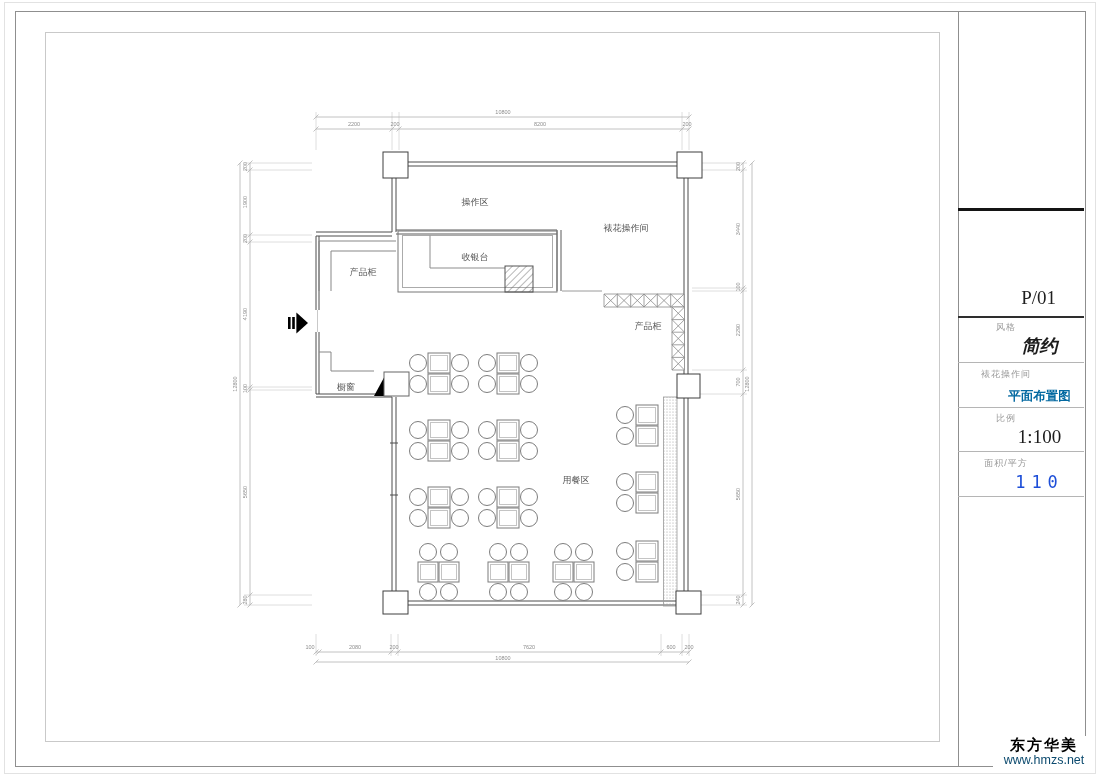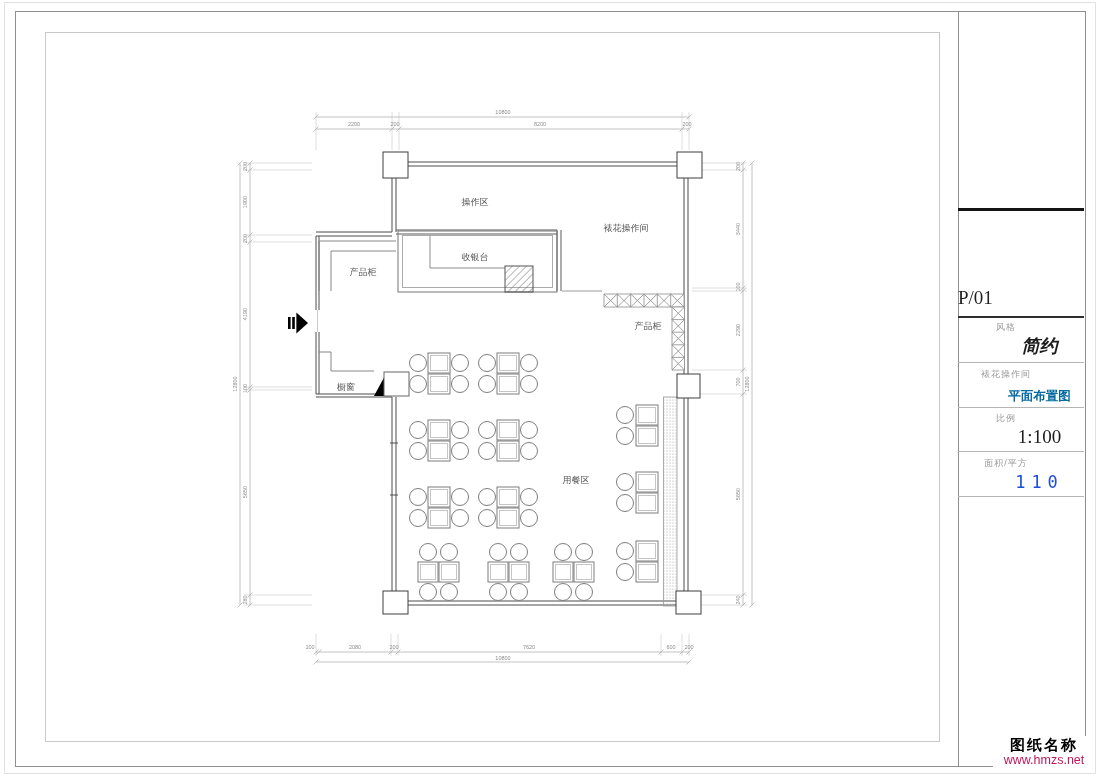--- a/index.html
+++ b/index.html
@@ -8,34 +8,34 @@
   .abs{position:absolute;}
   
   .border-outer{left:4px;top:2px;right:4px;bottom:4px;border:1px solid #e2e2e2;}
   .border-mid{left:15px;top:11px;right:14px;bottom:11px;border:1px solid #8f8f8f;}
   .drawing-frame{left:45px;top:32px;width:893px;height:708px;border:1px solid #c9c9c9;}
   .tb-strip-line{left:958px;top:11px;width:0;height:756px;border-left:1px solid #8f8f8f;}
   .tb-line{left:958px;width:126px;}
   .tb-thick{height:3px;background:#141414;}
   .tb-med{height:2px;background:#2e2e2e;}
   .tb-thin{height:1px;background:#b5b5b5;}
-  .tb-code{top:284px;height:28px;line-height:28px;left:958px;width:98px;text-align:left;
+  .tb-code{top:284px;height:28px;line-height:28px;left:958px;width:98px;text-align:right;
            font-family:"Liberation Serif","DejaVu Serif",serif;font-size:19px;color:#1f1f1f;}
   .tb-label{left:958px;width:96px;text-align:center;font-size:9px;color:#9a9a9a;letter-spacing:1px;}
   .tb-value{left:958px;width:151px;text-align:center;padding-left:12px;box-sizing:border-box;color:#1c1c1c;}
   .tb-style{top:332px;height:28px;line-height:28px;font-family:"DejaVu Serif",serif;
             font-style:italic;font-weight:bold;font-size:18px;}
   .tb-name{top:387px;height:18px;line-height:18px;font-weight:bold;font-size:12.5px;color:#0369a1;}
   .tb-scale{top:425px;height:24px;line-height:24px;font-family:"Liberation Serif","DejaVu Serif",serif;font-size:19px;}
   .tb-area{top:470px;height:24px;line-height:24px;font-family:"DejaVu Sans Mono",monospace;
            font-size:17px;letter-spacing:6px;color:#1d4ed8;}
   
   .watermark{left:993px;top:736px;width:102px;background:#fff;text-align:center;z-index:5;}
   .wm-name{font-size:15px;font-weight:bold;color:#000;letter-spacing:2px;line-height:17px;}
-  .wm-url{font-size:12.5px;color:#be185d;line-height:15px;}
+  .wm-url{font-size:12.5px;color:#0c4a6e;line-height:15px;}
   svg text{font-family:"Liberation Sans","DejaVu Sans",sans-serif;}
   .dimtxt{font-size:5.5px;fill:#8e8e8e;}
   .roomtxt{font-size:9px;fill:#555;}
 </style>
 </head>
 <body>
 
 <div class="abs border-outer"></div>
 <div class="abs border-mid"></div>
 <div class="abs drawing-frame"></div>
@@ -233,15 +233,15 @@
 
 <div class="abs tb-label" style="top:412px">比例</div>
 <div class="abs tb-value tb-scale">1:100</div>
 <div class="abs tb-line tb-thin" style="top:451px"></div>
 
 <div class="abs tb-label" style="top:457px">面积/平方</div>
 <div class="abs tb-value tb-area">110</div>
 <div class="abs tb-line tb-thin" style="top:496px"></div>
 
 <div class="abs watermark">
-  <div class="wm-name">图纸名称</div>
+  <div class="wm-name">东方华美</div>
   <div class="wm-url">www.hmzs.net</div>
 </div>
 
 </body></html>

